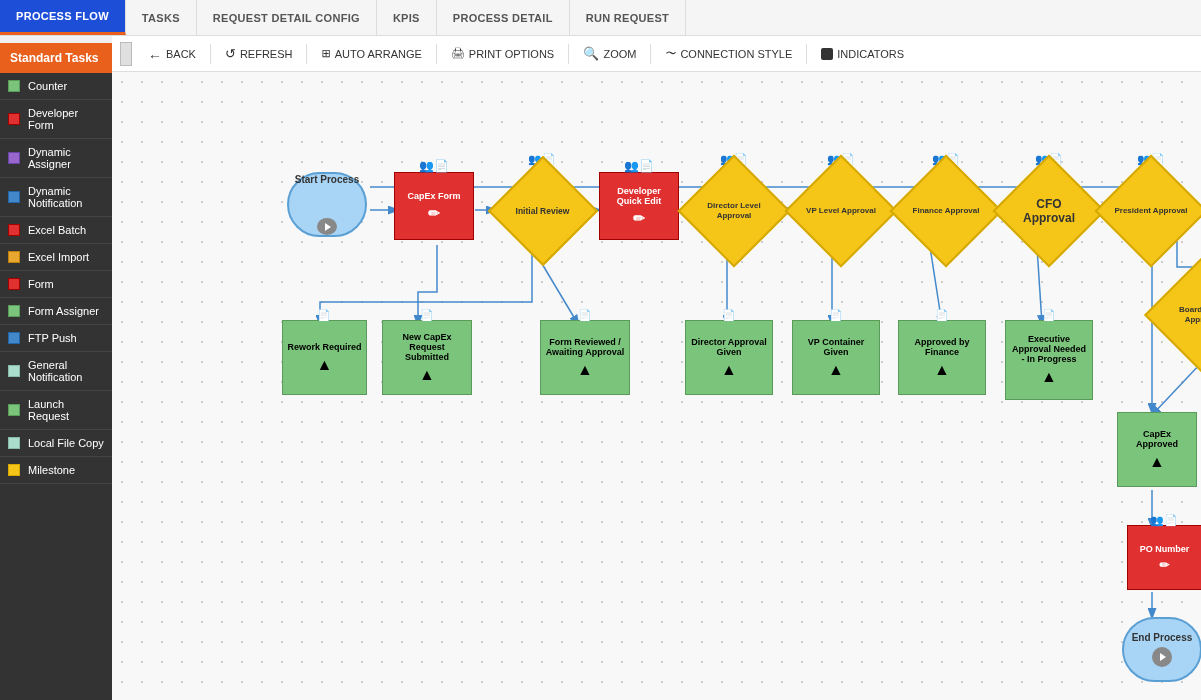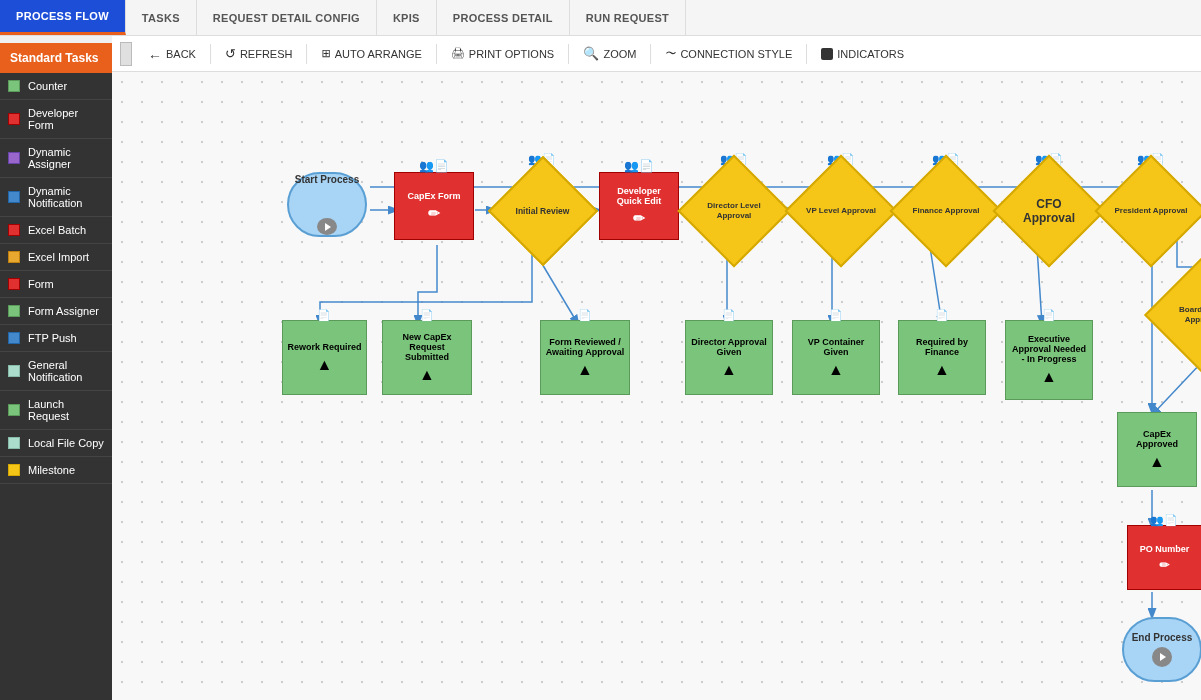--- a/index.html
+++ b/index.html
@@ -406,21 +406,21 @@
         </div>
 
         <div style="position:absolute;left:680px;top:248px;width:88px;height:75px;background:#7bc47b;border:1px solid #5a9a5a;display:flex;flex-direction:column;align-items:center;justify-content:center;font-size:9px;font-weight:bold;text-align:center;cursor:pointer;padding:4px;">
           <div style="position:absolute;top:-12px;font-size:11px;">📄</div>
           <span>VP Container Given</span>
           <div style="font-size:16px;margin-top:4px;">▲</div>
         </div>
 
         <div style="position:absolute;left:786px;top:248px;width:88px;height:75px;background:#7bc47b;border:1px solid #5a9a5a;display:flex;flex-direction:column;align-items:center;justify-content:center;font-size:9px;font-weight:bold;text-align:center;cursor:pointer;padding:4px;">
           <div style="position:absolute;top:-12px;font-size:11px;">📄</div>
-          <span>Required by Finance</span>
+          <span>Approved by Finance</span>
           <div style="font-size:16px;margin-top:4px;">▲</div>
         </div>
 
         <div style="position:absolute;left:893px;top:248px;width:88px;height:80px;background:#7bc47b;border:1px solid #5a9a5a;display:flex;flex-direction:column;align-items:center;justify-content:center;font-size:9px;font-weight:bold;text-align:center;cursor:pointer;padding:4px;">
           <div style="position:absolute;top:-12px;font-size:11px;">📄</div>
           <span>Executive Approval Needed - In Progress</span>
           <div style="font-size:16px;margin-top:4px;">▲</div>
         </div>
 
         <div style="position:absolute;left:1005px;top:340px;width:80px;height:75px;background:#7bc47b;border:1px solid #5a9a5a;display:flex;flex-direction:column;align-items:center;justify-content:center;font-size:9px;font-weight:bold;text-align:center;cursor:pointer;padding:4px;">

